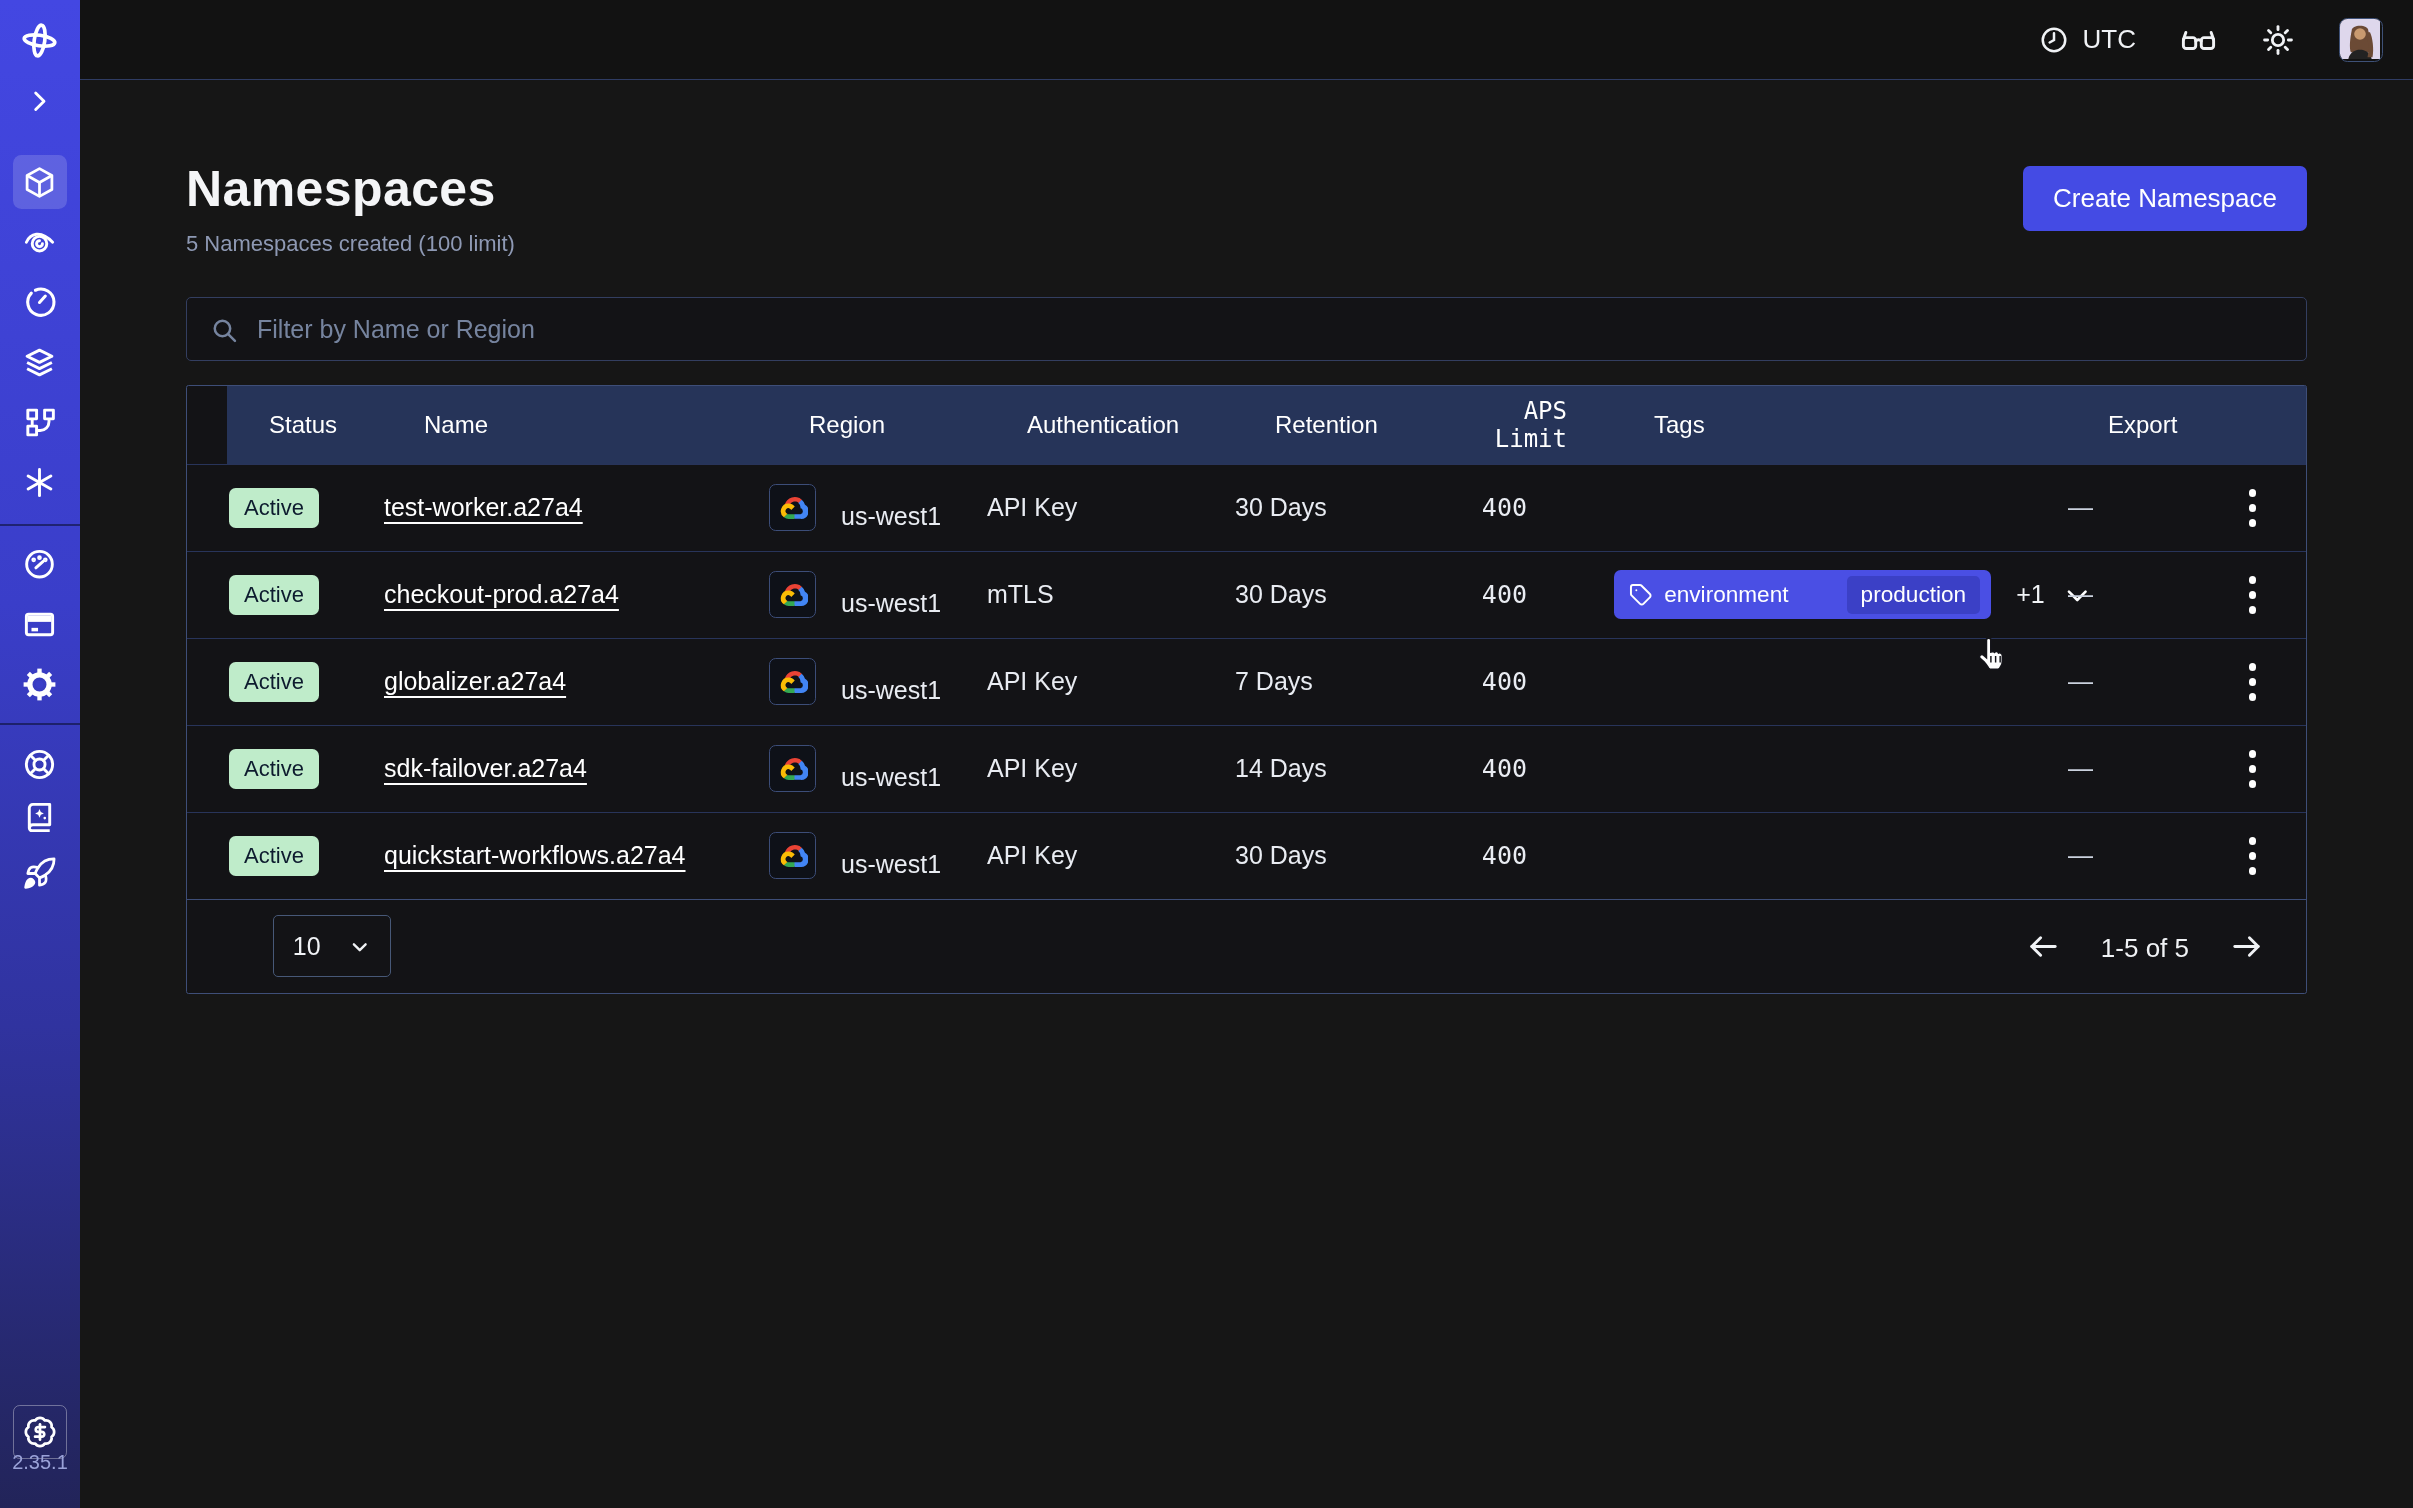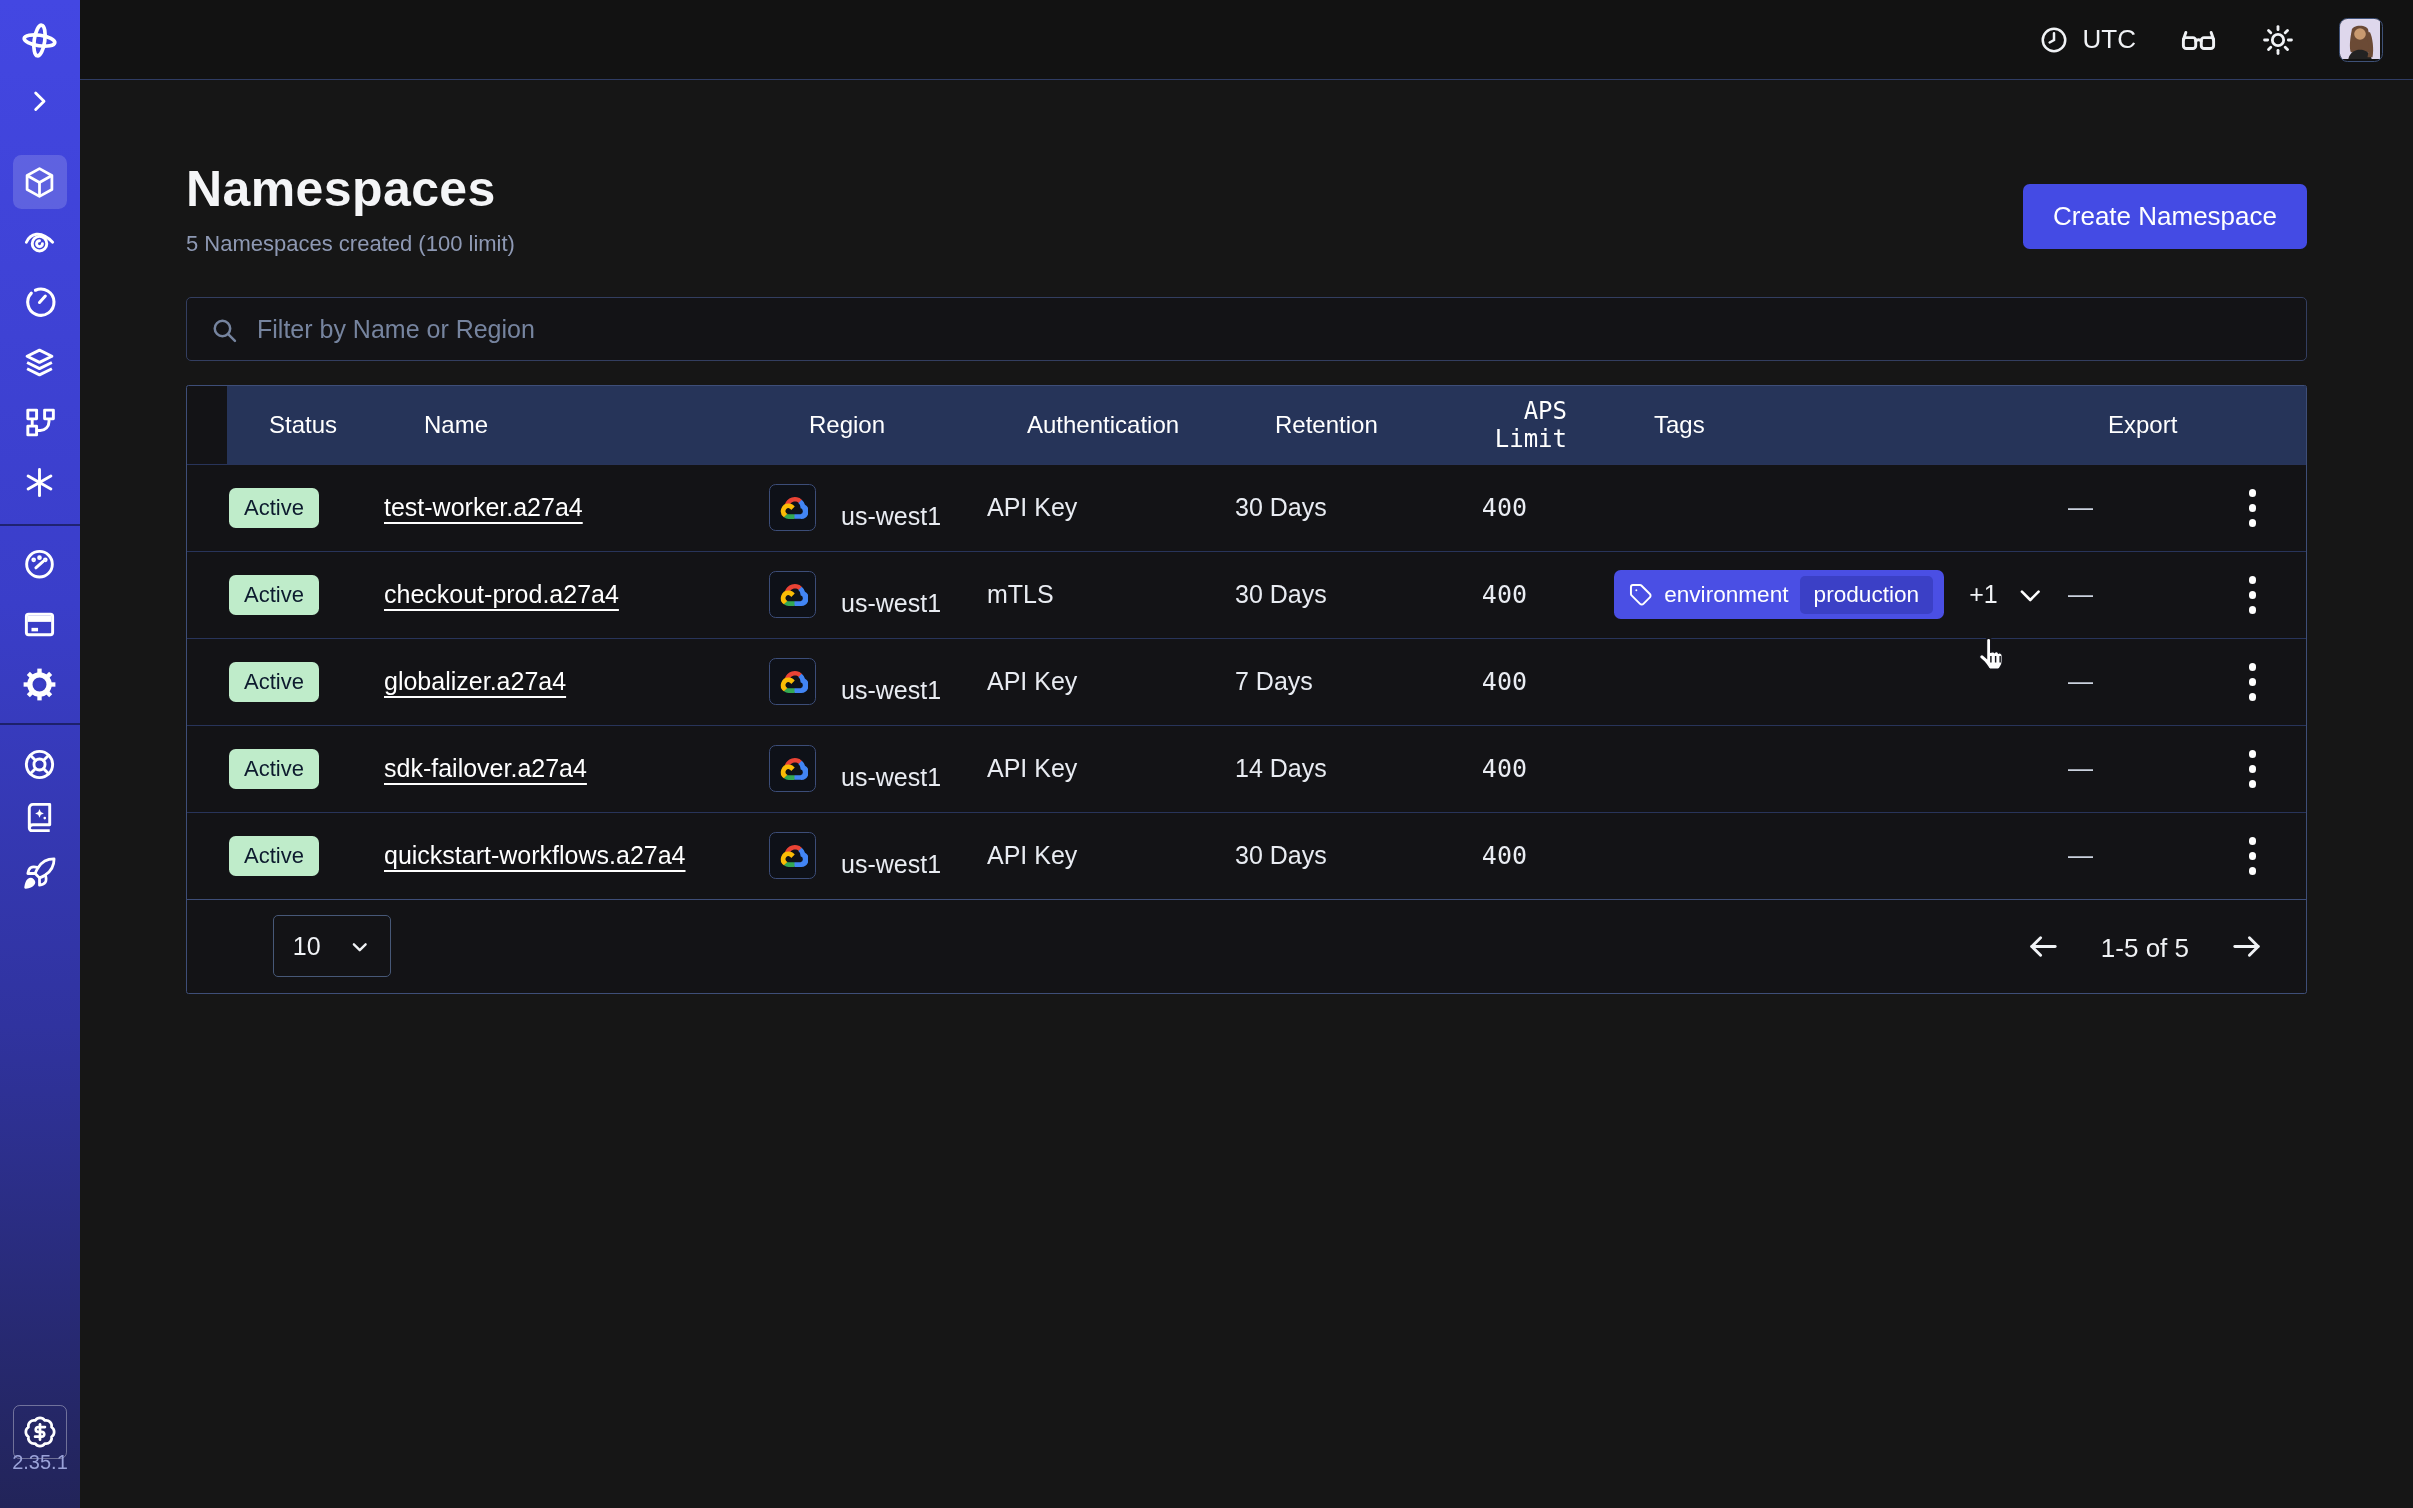--- a/index.html
+++ b/index.html
@@ -25,21 +25,21 @@
     gap:44px; padding-right:30px; }
   .tz { display:flex; align-items:center; gap:13.4px; font-size:26px; color:#f0f2f5; }
   .avatar { width:44px; height:44px; border-radius:8.4px; border:1.7px solid #3e5177; overflow:hidden; flex:0 0 auto; }
 
   
   .main { position:absolute; left:80px; top:80px; right:0; bottom:0; background:#161616; }
   .page-head { display:flex; justify-content:space-between; align-items:flex-start;
     margin:80px 106px 0 106px; }
   .page-title { font-size:50px; font-weight:700; color:#f4f5f7; letter-spacing:0.4px; }
   .page-sub { margin-top:13.4px; font-size:22px; color:#8e99b4; }
-  .btn-primary { margin-top:24px; height:65px; padding:0 30px; background:#444be4; color:#fff;
+  .btn-primary { margin-top:6px; height:65px; padding:0 30px; background:#444be4; color:#fff;
     font-size:26px; font-weight:500; border:none; border-radius:6.7px; cursor:pointer;
     font-family:inherit; }
 
   .filter-wrap { position:relative; margin:40px 106px 0 106px; }
   .filter-input { width:100%; height:64px; background:#131316; border:1.7px solid #333e60;
     border-radius:5px; color:#e9ecf2; font-size:25px; padding:0 20px 0 70px; font-family:inherit; }
   .filter-input::placeholder { color:#76849f; }
   .filter-icon { position:absolute; left:23.5px; top:18.4px; }
 
   
@@ -56,21 +56,21 @@
     font-weight:500; padding:6.7px 15px; border-radius:6.7px; }
   .ns-link { color:#ffffff; font-weight:500; text-decoration:underline; text-underline-offset:5.9px;
     text-decoration-thickness:1.7px; cursor:pointer; }
   .region-cell { display:flex; align-items:flex-end; gap:25px; }
   .gcp-tile { width:47px; height:47px; border:1.7px solid #3c4d78; border-radius:6.7px;
     background:#0e1118; display:flex; align-items:center; justify-content:center; }
   .c-aps { text-align:right; font-family:"DejaVu Sans Mono",monospace; }
   .c-tags { padding-left:87px; display:flex; align-items:center; gap:25px; }
   .tag-chip { display:inline-flex; align-items:center; gap:11.7px; height:49px; background:#4a4fe4;
     border-radius:6.7px; padding:0 11.7px 0 15px; font-size:22.6px; color:#fff; cursor:pointer; }
-  .tag-chip .tag-val { background:#3b40c6; border-radius:5px; padding:5.9px 13.4px; }
+  .tag-chip .tag-val { background:#3b40c6; border-radius:5px; padding:5.9px 13.4px;margin-left:47px; }
   .tag-more { font-size:25px; color:#f0f2f5; display:flex; align-items:center; gap:18.4px; cursor:pointer; }
   .c-export { color:#cbd2de; }
   .kebab { display:flex; flex-direction:column; gap:7.5px; align-items:center; justify-content:center;
     width:47px; height:47px; cursor:pointer; background:none; border:none; }
   .kebab i { width:7.5px; height:7.5px; border-radius:50%; background:#fff; }
 
   .tfoot { height:94px; border-top:1.7px solid #3e4e78; display:flex; align-items:center;
     justify-content:space-between; padding:0 42px; }
   .page-size { display:flex; align-items:center; gap:27px; width:118px; height:62px;
     border:1.7px solid #475877; border-radius:5px; background:transparent; color:#f0f2f5;

